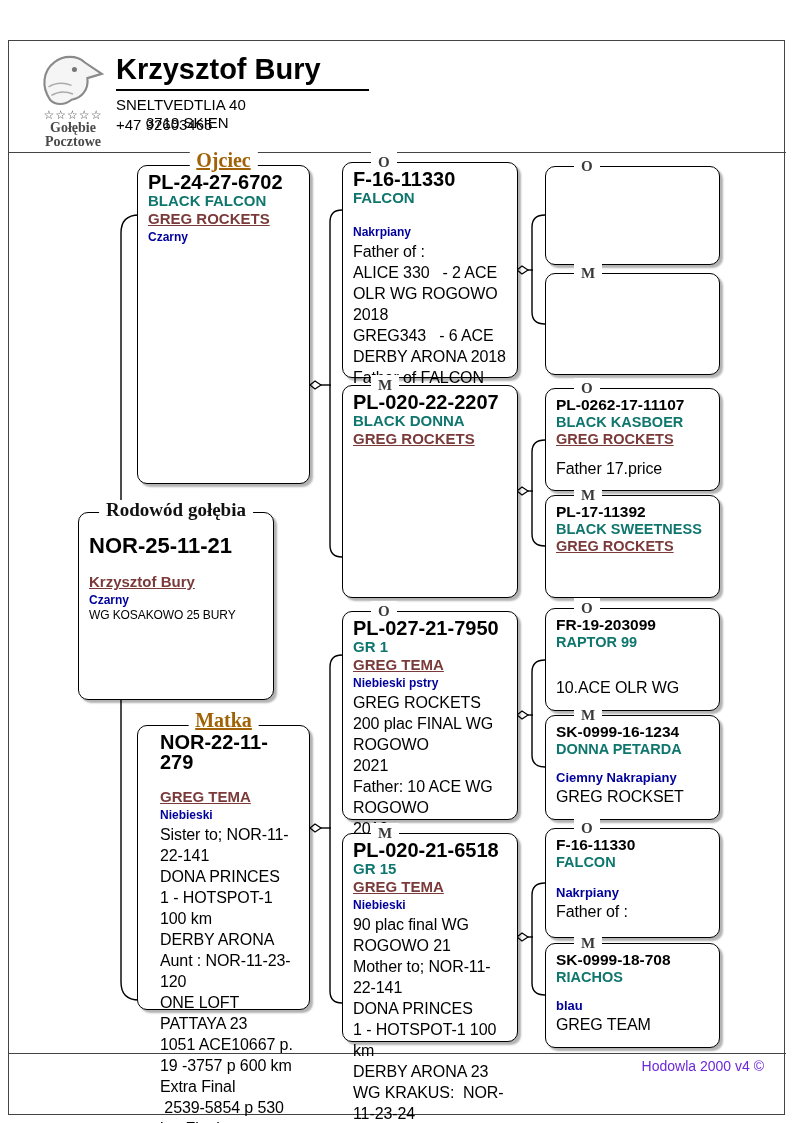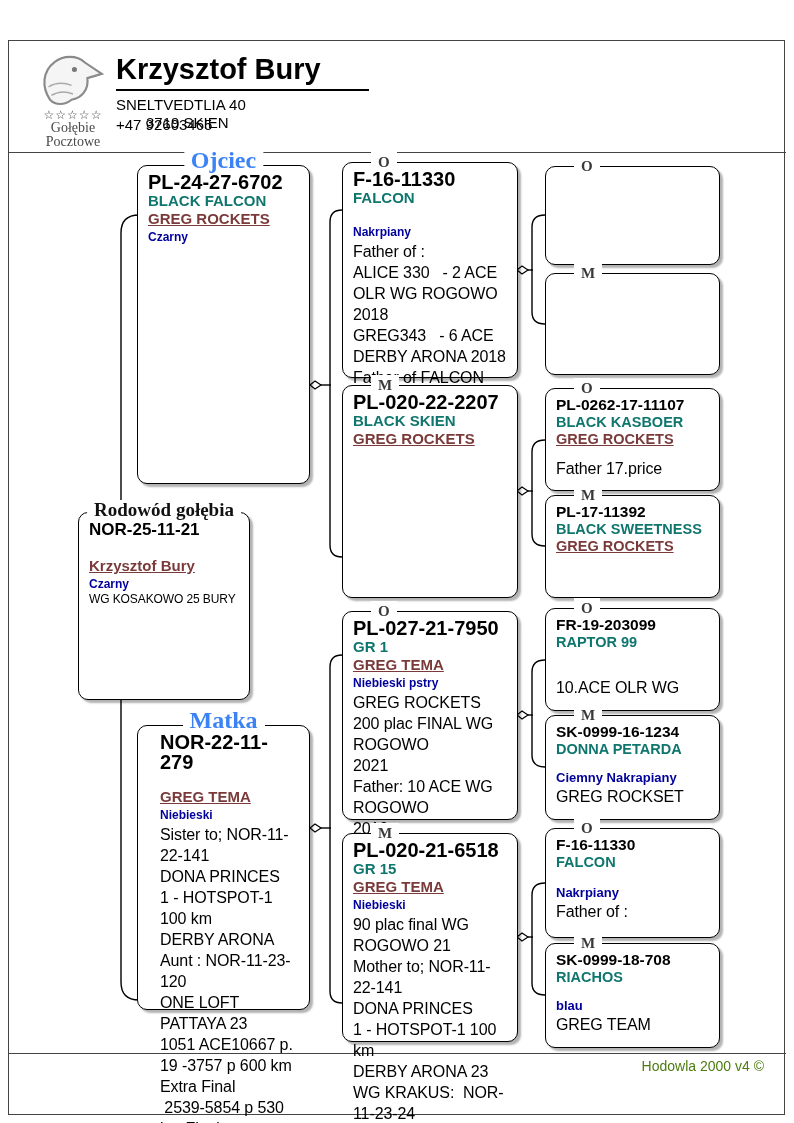--- a/index.html
+++ b/index.html
@@ -11,66 +11,66 @@
   
   .frame{position:absolute;left:8px;top:40px;width:777px;height:1075px;border:1px solid #444;box-sizing:border-box;}
   .rule{position:absolute;left:8px;width:778px;border-top:1px solid #444;height:0;}
   .rule.header{top:152px;}
   .rule.footer{top:1053px;}
 
   
   .logo{position:absolute;left:34px;top:52px;width:78px;text-align:center;color:#555;}
   .logo svg{display:block;margin:0 auto;}
   .logo .stars{font-size:12px;letter-spacing:1px;color:#444;line-height:11px;}
-  .logo .lw{font-family:"Liberation Serif",serif;font-weight:normal;font-size:14px;color:#4a4a4a;line-height:14px;}
+  .logo .lw{font-family:"Liberation Serif",serif;font-weight:bold;font-size:14px;color:#4a4a4a;line-height:14px;}
   .owner-name{position:absolute;left:116px;top:52px;font-size:29px;font-weight:bold;
     border-bottom:2px solid #000;padding:0 48px 3px 0;line-height:34px;}
   .addr{position:absolute;left:116px;font-size:15px;line-height:18px;}
   .addr.a1{top:96px;} .addr.a2{top:114px;margin-left:30px;} .addr.a3{top:116px;}
 
   
   .pbox{position:absolute;background:#fff;border:1px solid #000;border-radius:10px;
         box-shadow:3px 3px 2px rgba(0,0,0,.30);box-sizing:border-box;padding:6px 9px 4px 10px;}
   .tab{position:absolute;top:-11px;background:#fff;padding:0 7px;font-family:"Liberation Serif",serif;
        font-weight:bold;white-space:nowrap;line-height:20px;}
-  .tab.big{left:50%;transform:translateX(-50%);font-size:24px;color:#3b82f6;top:-16px;}
+  .tab.big{left:50%;transform:translateX(-50%);font-size:20px;color:#a16207;top:-16px;text-decoration:underline;}
   .tab.mid{left:50%;transform:translateX(-50%);font-size:19px;color:#111;top:-13px;}
   .tab.om{left:28px;font-size:15px;color:#3a3a3a;}
   .ring{font-weight:bold;font-size:20px;line-height:20px;color:#000;}
-  .ring.lg{font-size:17px;line-height:22px;}
+  .ring.lg{font-size:22px;line-height:22px;margin-top:16px;}
   .ring.sm{font-size:15.5px;line-height:19px;}
   .pname{font-weight:bold;font-size:15px;line-height:18px;color:#0f766e;}
   .pname.sm{font-size:14.5px;line-height:17px;}
   .strain{font-weight:bold;font-size:15px;line-height:18px;color:#7B3A3A;text-decoration:underline;}
   .strain.sm{font-size:14.5px;line-height:17px;}
   .pcolor{font-weight:bold;font-size:12px;line-height:18px;color:#00009B;}
   .pcolor.sm{font-size:13px;line-height:16px;}
   .info{font-size:16px;line-height:21px;color:#000;white-space:pre-wrap;letter-spacing:-0.1px;}
   .info.sm{font-size:12px;line-height:13px;} .gap10{height:10px;} .gap12{height:12px;} .gap14{height:14px;} .gap16{height:16px;} .gap26{height:26px;}
 
   
   #box-father {left:137px;top:165px;width:173px;height:319px;}
-  #box-subject{left:78px; top:512px;width:172px;height:188px;}
+  #box-subject{left:78px; top:512px;width:196px;height:188px;}
   #box-mother {left:137px;top:725px;width:173px;height:285px;padding-left:22px;}
   #box-f-o {left:342px;top:162px;width:176px;height:216px;}
   #box-f-m {left:342px;top:385px;width:176px;height:213px;}
   #box-m-o {left:342px;top:611px;width:176px;height:209px;}
   #box-m-m {left:342px;top:833px;width:176px;height:209px;}
   #box-ff-o{left:545px;top:166px;width:175px;height:99px;}
   #box-ff-m{left:545px;top:273px;width:175px;height:102px;}
   #box-fm-o{left:545px;top:388px;width:175px;height:103px;}
   #box-fm-m{left:545px;top:495px;width:175px;height:103px;}
   #box-mf-o{left:545px;top:608px;width:175px;height:103px;}
   #box-mf-m{left:545px;top:715px;width:175px;height:105px;}
   #box-mm-o{left:545px;top:828px;width:175px;height:110px;}
   #box-mm-m{left:545px;top:943px;width:175px;height:105px;}
 
   .connectors{position:absolute;left:0;top:0;pointer-events:none;}
 
-  .footer-text{position:absolute;right:30px;top:1058px;font-size:14px;color:#4d7c0f;}
+  .footer-text{position:absolute;right:30px;top:1058px;font-size:14px;color:#6d28d9;}
 </style>
 </head>
 <body>
 
 <div class="page">
 
   <div class="frame"></div>
   <div class="rule header"></div>
   <div class="rule footer"></div>
 
@@ -171,21 +171,21 @@
 DERBY ARONA 2018
 Father of FALCON
 735  - 7. price OLR
 FINAL RACE MOLEDO
 Pigeons Race Coast 2018</div>
   </div>
 
   <div class="pbox" id="box-f-m">
     <div class="tab om">M</div>
     <div class="ring">PL-020-22-2207</div>
-    <div class="pname">BLACK SKIEN</div>
+    <div class="pname">BLACK DONNA</div>
     <div class="strain">GREG ROCKETS</div>
   </div>
 
   <div class="pbox" id="box-m-o">
     <div class="tab om">O</div>
     <div class="ring">PL-027-21-7950</div>
     <div class="pname">GR 1</div>
     <div class="strain">GREG TEMA</div>
     <div class="pcolor">Niebieski pstry</div>
     <div class="info">GREG ROCKETS

